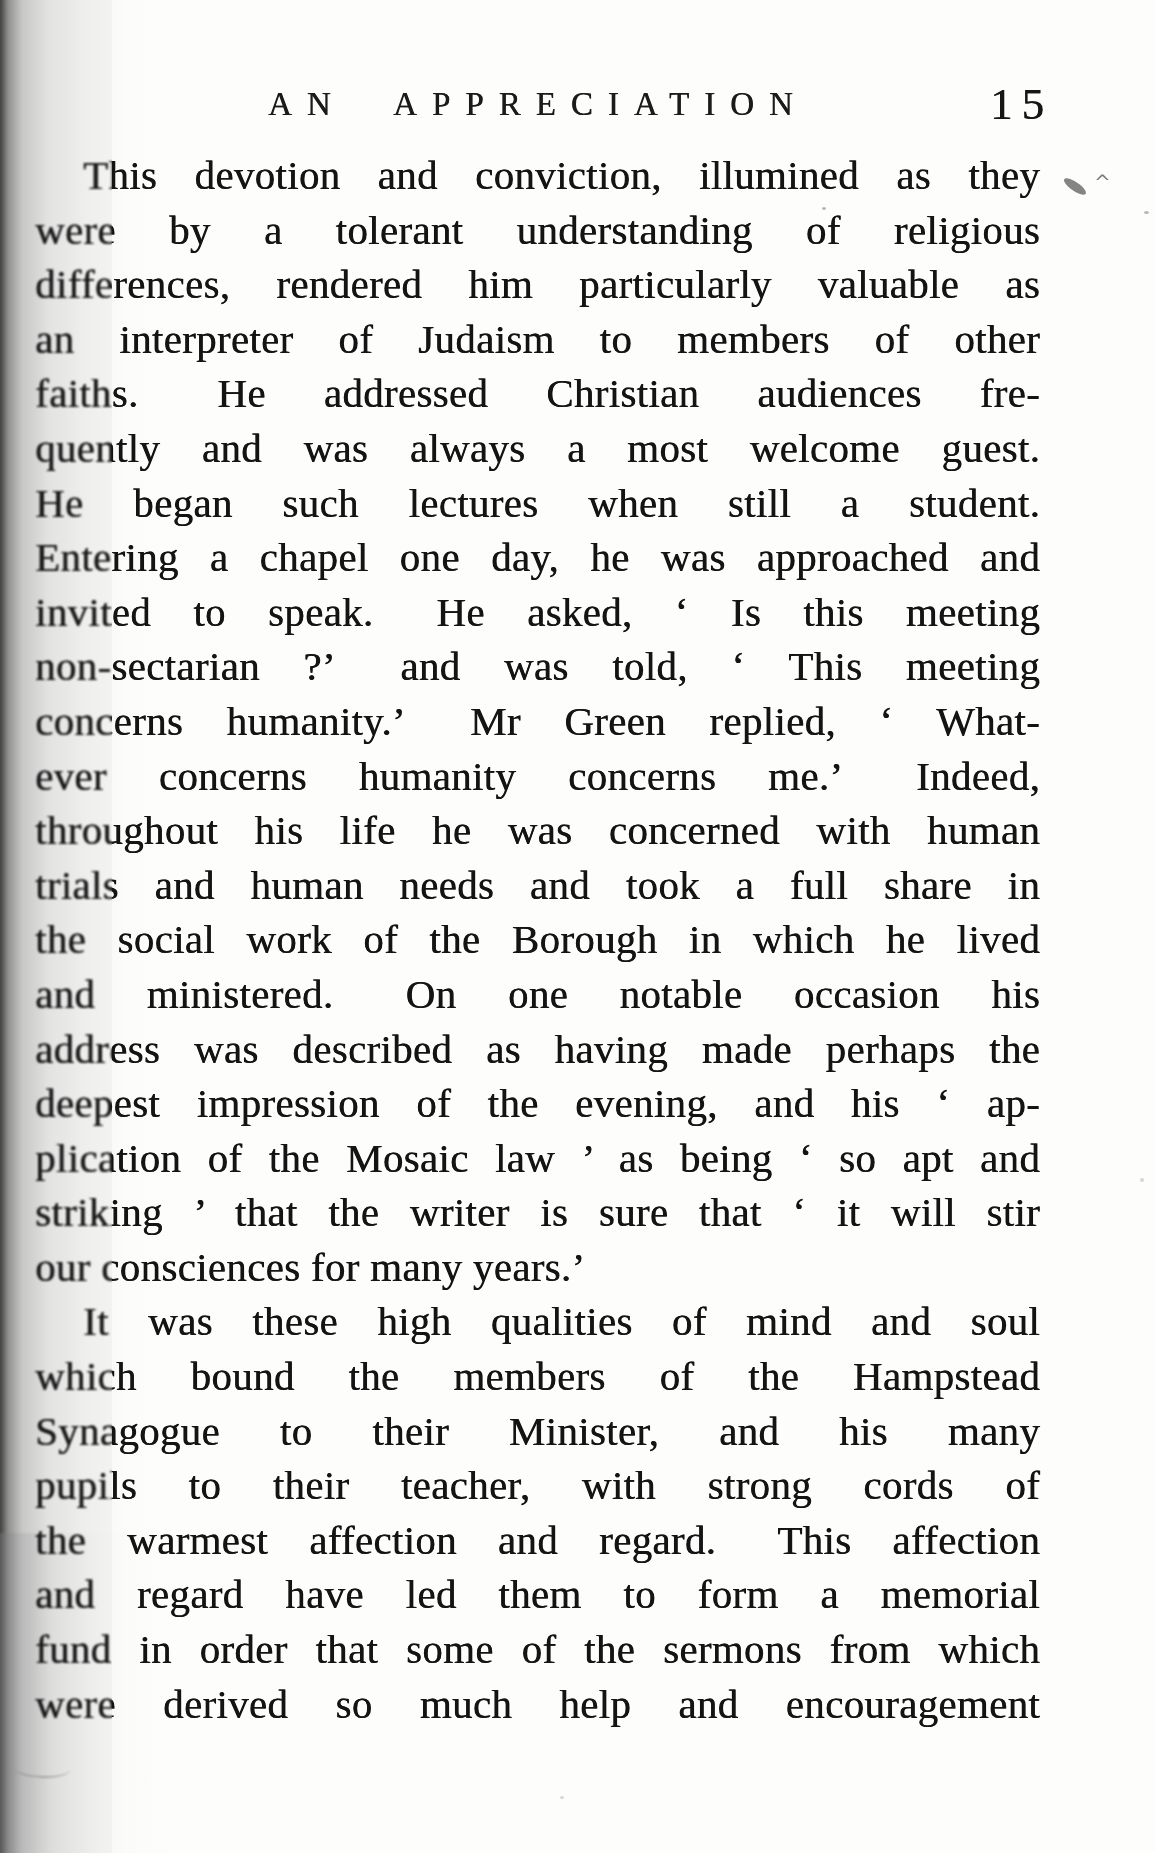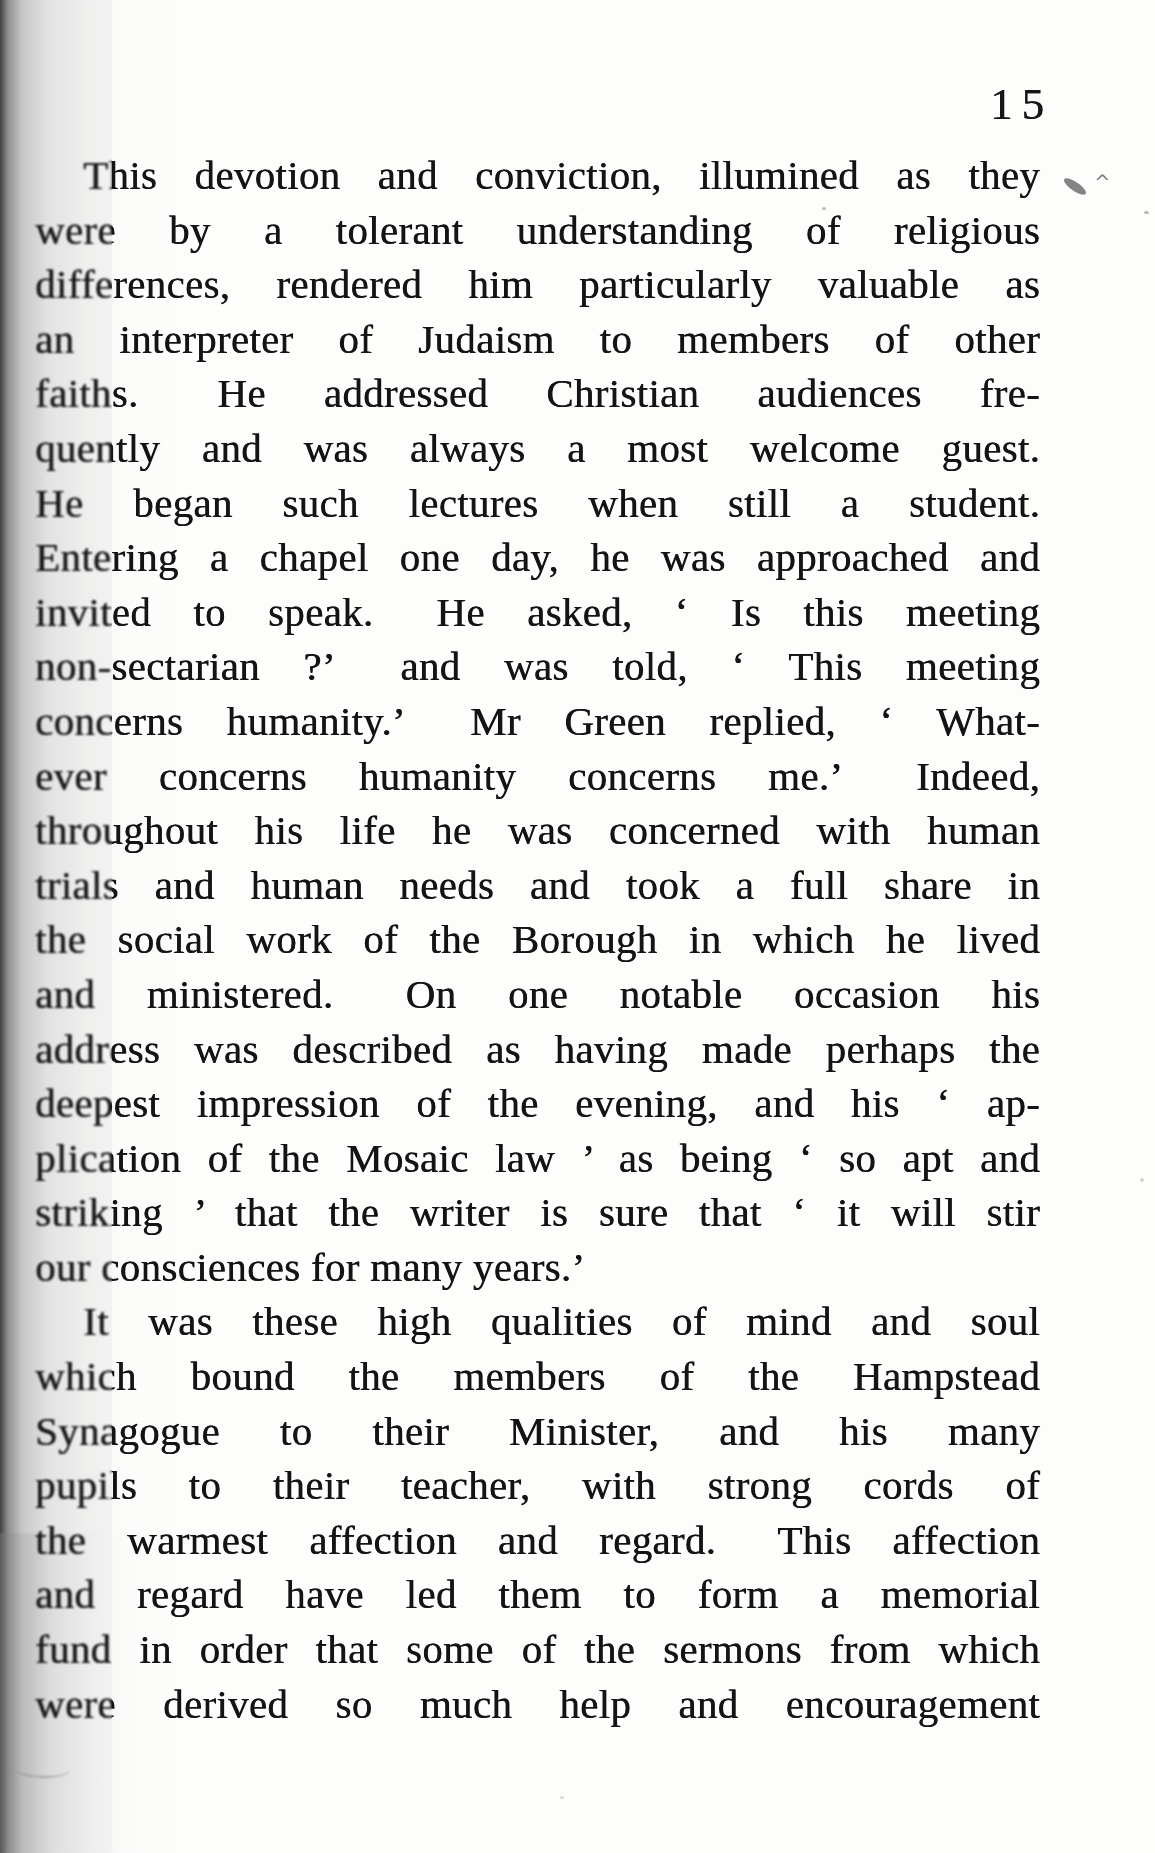--- a/index.html
+++ b/index.html
@@ -92,20 +92,21 @@
   .speck.s3 { left:1140px; top:1178px; width:4px; height:4px; opacity:0.4; }
   .speck.s4 { left:560px; top:1796px; width:4px; height:3px; opacity:0.4; }
 </style>
 </head>
 <body>
 
 <div class="page">
   <div class="gutter-shadow"></div>
   <div class="gutter-shadow bottom-soft"></div>
 
+  <div class="running-title">AN APPRECIATION</div>
 
   <div class="page-number">15</div>
 
   <div class="body-text">
       <div class="para">
         <div class="line first">This devotion and conviction, illumined as they</div>
         <div class="line">were by a tolerant understanding of religious</div>
         <div class="line">differences, rendered him particularly valuable as</div>
         <div class="line">an interpreter of Judaism to members of other</div>
         <div class="line">faiths.  He addressed Christian audiences fre-</div>

